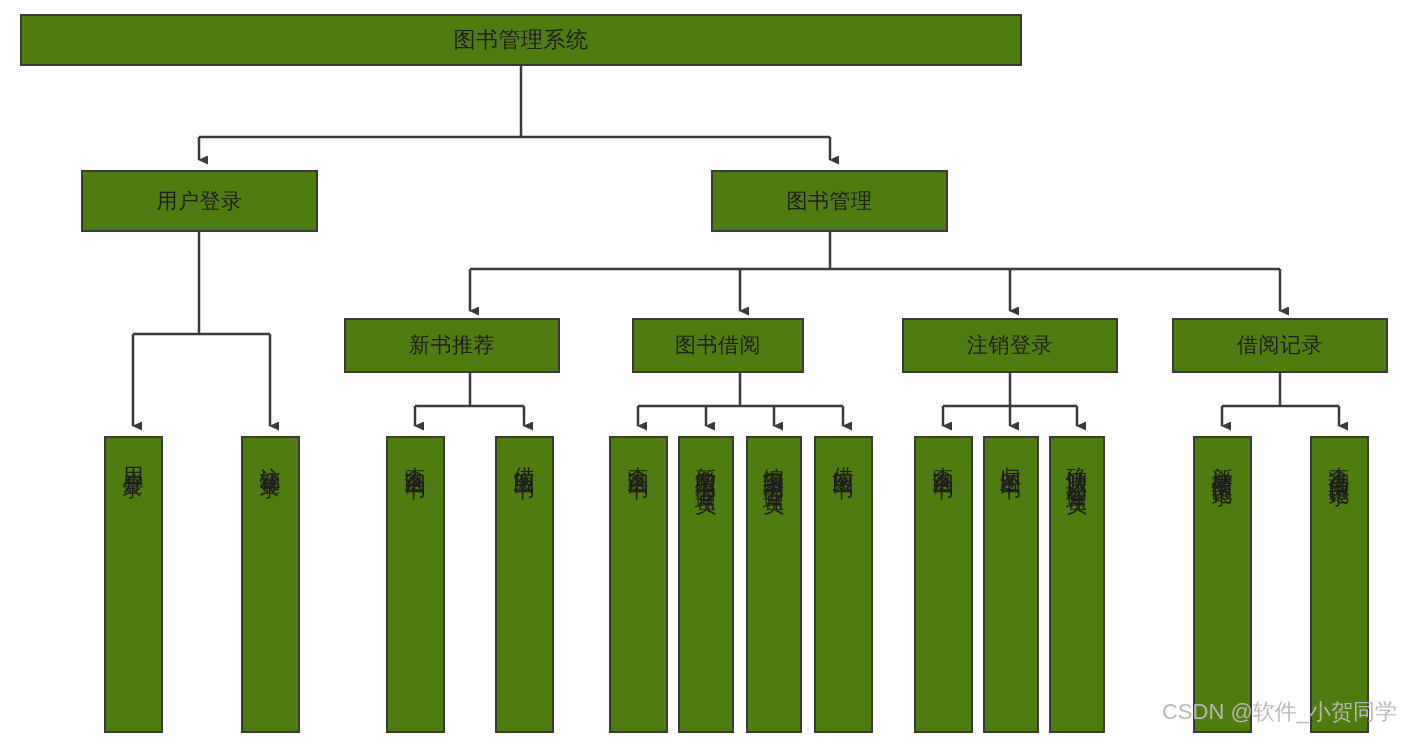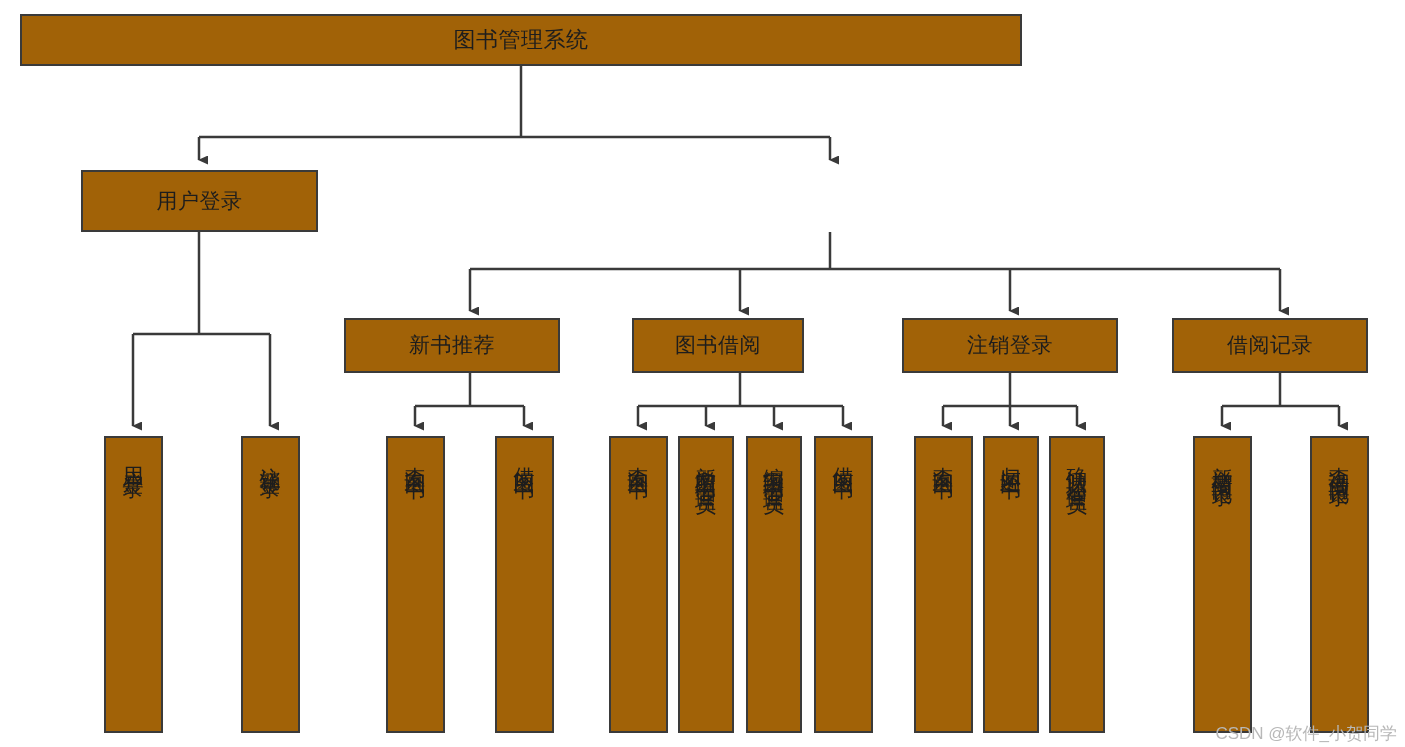--- a/index.html
+++ b/index.html
@@ -24,21 +24,21 @@
   svg.connectors {
     position: absolute;
     left: 0; top: 0;
     width: 1405px;
     height: 747px;
     pointer-events: none;
   }
   .node {
     position: absolute;
     box-sizing: border-box;
-    background: #a16207;
+    background: #4d7c0f;
     border: 2.5px solid #3a3a3a;
     display: flex;
     align-items: center;
     justify-content: center;
     z-index: 3;
   }
   .node-label {
     display: block;
     text-align: center;
     letter-spacing: 0.5px;
@@ -62,22 +62,22 @@
     writing-mode: vertical-rl;
     text-orientation: upright;
     font-size: 21px;
     letter-spacing: 4px;
     line-height: 1.0;
     white-space: nowrap;
   }
   .watermark {
     position: absolute;
     right: 8px;
-    bottom: 2px;
-    font-size: 17px;
+    bottom: 20px;
+    font-size: 22px;
     color: #b8b8b8;
     z-index: 9;
     white-space: nowrap;
     font-family: "Liberation Sans", "DejaVu Sans", sans-serif;
   }
 </style>
 </head>
 <body>
 
 <div id="diagram-root">
@@ -132,31 +132,34 @@
     </g>
   </svg>
 
   <div class="node h-node root" style="left:20px; top:14px; width:1002px; height:52px;">
     <span class="node-label">图书管理系统</span>
   </div>
 
   <div class="node h-node" style="left:81px; top:170px; width:237px; height:62px;">
     <span class="node-label">用户登录</span>
   </div>
+  <div class="node h-node" style="left:711px; top:170px; width:237px; height:62px;">
+    <span class="node-label">图书管理</span>
+  </div>
 
   <div class="node h-node" style="left:344px; top:318px; width:216px; height:55px;">
     <span class="node-label">新书推荐</span>
   </div>
   <div class="node h-node" style="left:632px; top:318px; width:172px; height:55px;">
     <span class="node-label">图书借阅</span>
   </div>
   <div class="node h-node" style="left:902px; top:318px; width:216px; height:55px;">
     <span class="node-label">注销登录</span>
   </div>
-  <div class="node h-node" style="left:1172px; top:318px; width:196px; height:55px;">
+  <div class="node h-node" style="left:1172px; top:318px; width:216px; height:55px;">
     <span class="node-label">借阅记录</span>
   </div>
 
   <div class="node v-node" style="left:104px; top:436px; width:59px; height:297px;">
     <span class="node-label">用户登录</span>
   </div>
   <div class="node v-node" style="left:241px; top:436px; width:59px; height:297px;">
     <span class="node-label">注销登录</span>
   </div>
 

